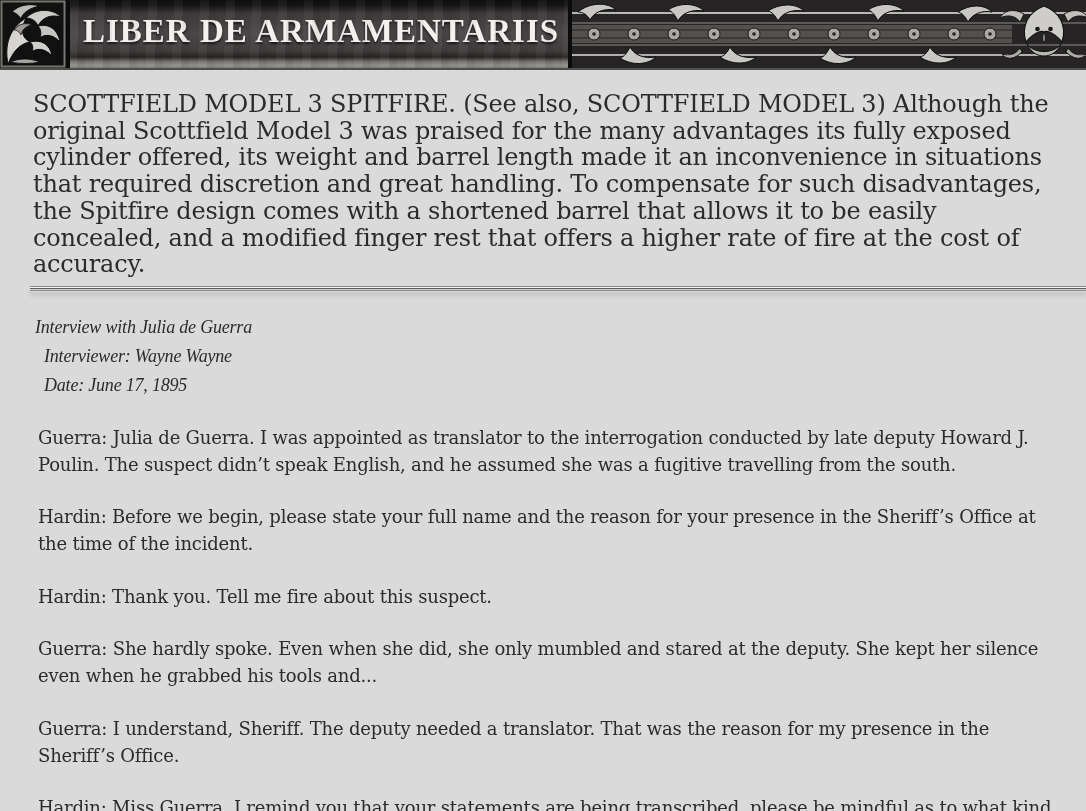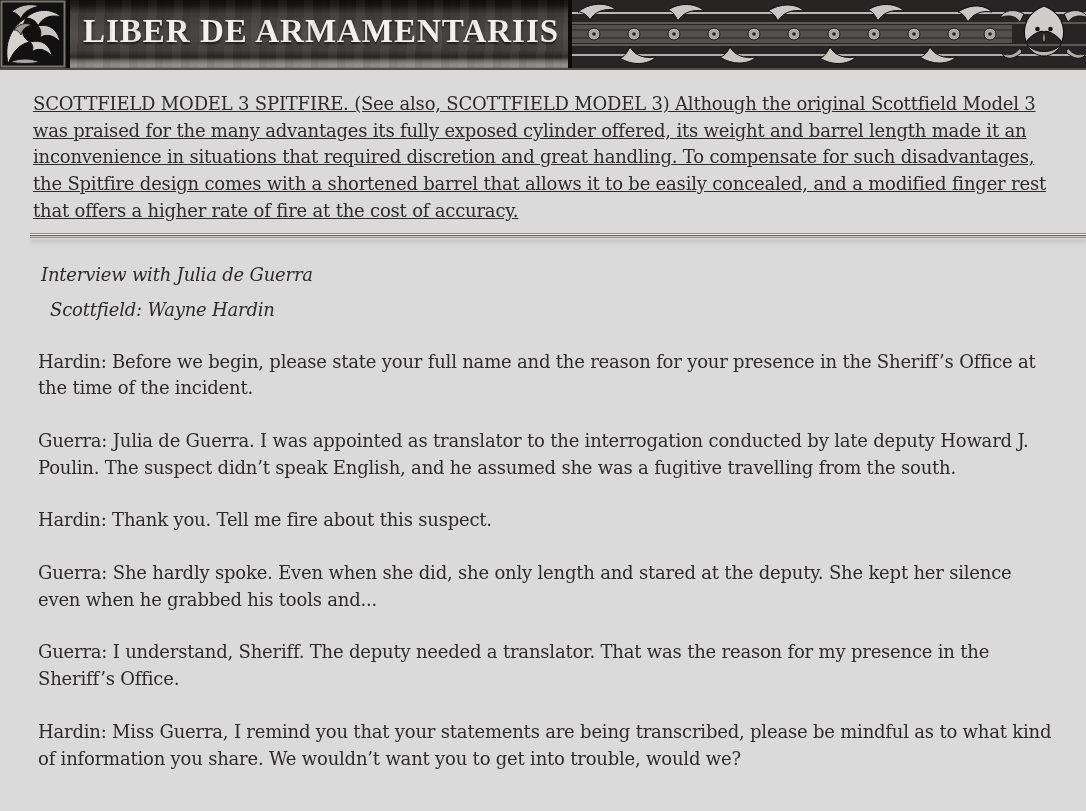--- a/index.html
+++ b/index.html
@@ -47,43 +47,43 @@
     text-shadow: 0 2px 2px rgba(0,0,0,0.65);
     white-space: nowrap;
   }
   .orn-right { flex: 1; min-width: 0; }
   .header svg { display: block; width: 100%; height: 100%; }
 
   
   .page { padding: 21px 28px 0 33px; }
   .entry {
     margin: 0;
-    font-size: 18px;
+    font-size: 24px;
     letter-spacing: -0.2px;
     line-height: 26.7px;
-    text-decoration: underline;
   }
   .divider {
     height: 6px;
     margin: 8px -28px 22px -3px;
     background: linear-gradient(180deg,
       #8d8b88 0, #8d8b88 1px,
       #f6f5f3 1px, #f6f5f3 2px,
       #5f5d5a 2px, #5f5d5a 3px,
       #d3d2cf 3px, #d3d2cf 4px,
       #8b8986 4px, #8b8986 5px,
       rgba(0,0,0,0) 5px);
     box-shadow: 0 4px 4px rgba(0,0,0,0.09);
   }
   .interview-head p {
-    margin: 8px;
+    margin: 2px;
     font-style: italic;
     font-size: 18px;
     letter-spacing: -0.2px;
     line-height: 27px;
+    font-family: Liberation Serif, serif;
   }
   .indent { padding-left: 9px; }
   .dialogue {
     margin: 26px 0 0;
     padding-left: 5px;
     font-size: 18px;
     letter-spacing: -0.2px;
     line-height: 26.7px;
   }
 </style>
@@ -174,23 +174,24 @@
 </div>
 
 <div class="page">
 
   <p class="entry">SCOTTFIELD MODEL 3 SPITFIRE. (See also, SCOTTFIELD MODEL 3) Although the original Scottfield Model 3 was praised for the many advantages its fully exposed cylinder offered, its weight and barrel length made it an inconvenience in situations that required discretion and great handling. To compensate for such disadvantages, the Spitfire design comes with a shortened barrel that allows it to be easily concealed, and a modified finger rest that offers a higher rate of fire at the cost of accuracy.</p>
 
   <div class="divider"></div>
 
   <div class="interview-head">
     <p>Interview with Julia de Guerra</p>
-    <p class="indent">Scottfield: Wayne Hardin</p>
+    <p class="indent">Interviewer: Wayne Wayne</p>
+    <p class="indent">Date: June 17, 1895</p>
   </div>
 
+  <p class="dialogue">Guerra: Julia de Guerra. I was appointed as translator to the interrogation conducted by late deputy Howard J. Poulin. The suspect didn’t speak English, and he assumed she was a fugitive travelling from the south.</p>
   <p class="dialogue">Hardin: Before we begin, please state your full name and the reason for your presence in the Sheriff’s Office at the time of the incident.</p>
-  <p class="dialogue">Guerra: Julia de Guerra. I was appointed as translator to the interrogation conducted by late deputy Howard J. Poulin. The suspect didn’t speak English, and he assumed she was a fugitive travelling from the south.</p>
   <p class="dialogue">Hardin: Thank you. Tell me fire about this suspect.</p>
-  <p class="dialogue">Guerra: She hardly spoke. Even when she did, she only length and stared at the deputy. She kept her silence even when he grabbed his tools and...</p>
+  <p class="dialogue">Guerra: She hardly spoke. Even when she did, she only mumbled and stared at the deputy. She kept her silence even when he grabbed his tools and...</p>
   <p class="dialogue">Guerra: I understand, Sheriff. The deputy needed a translator. That was the reason for my presence in the Sheriff’s Office.</p>
   <p class="dialogue">Hardin: Miss Guerra, I remind you that your statements are being transcribed, please be mindful as to what kind of information you share. We wouldn’t want you to get into trouble, would we?</p>
 
 </div>
 
 </body></html>

